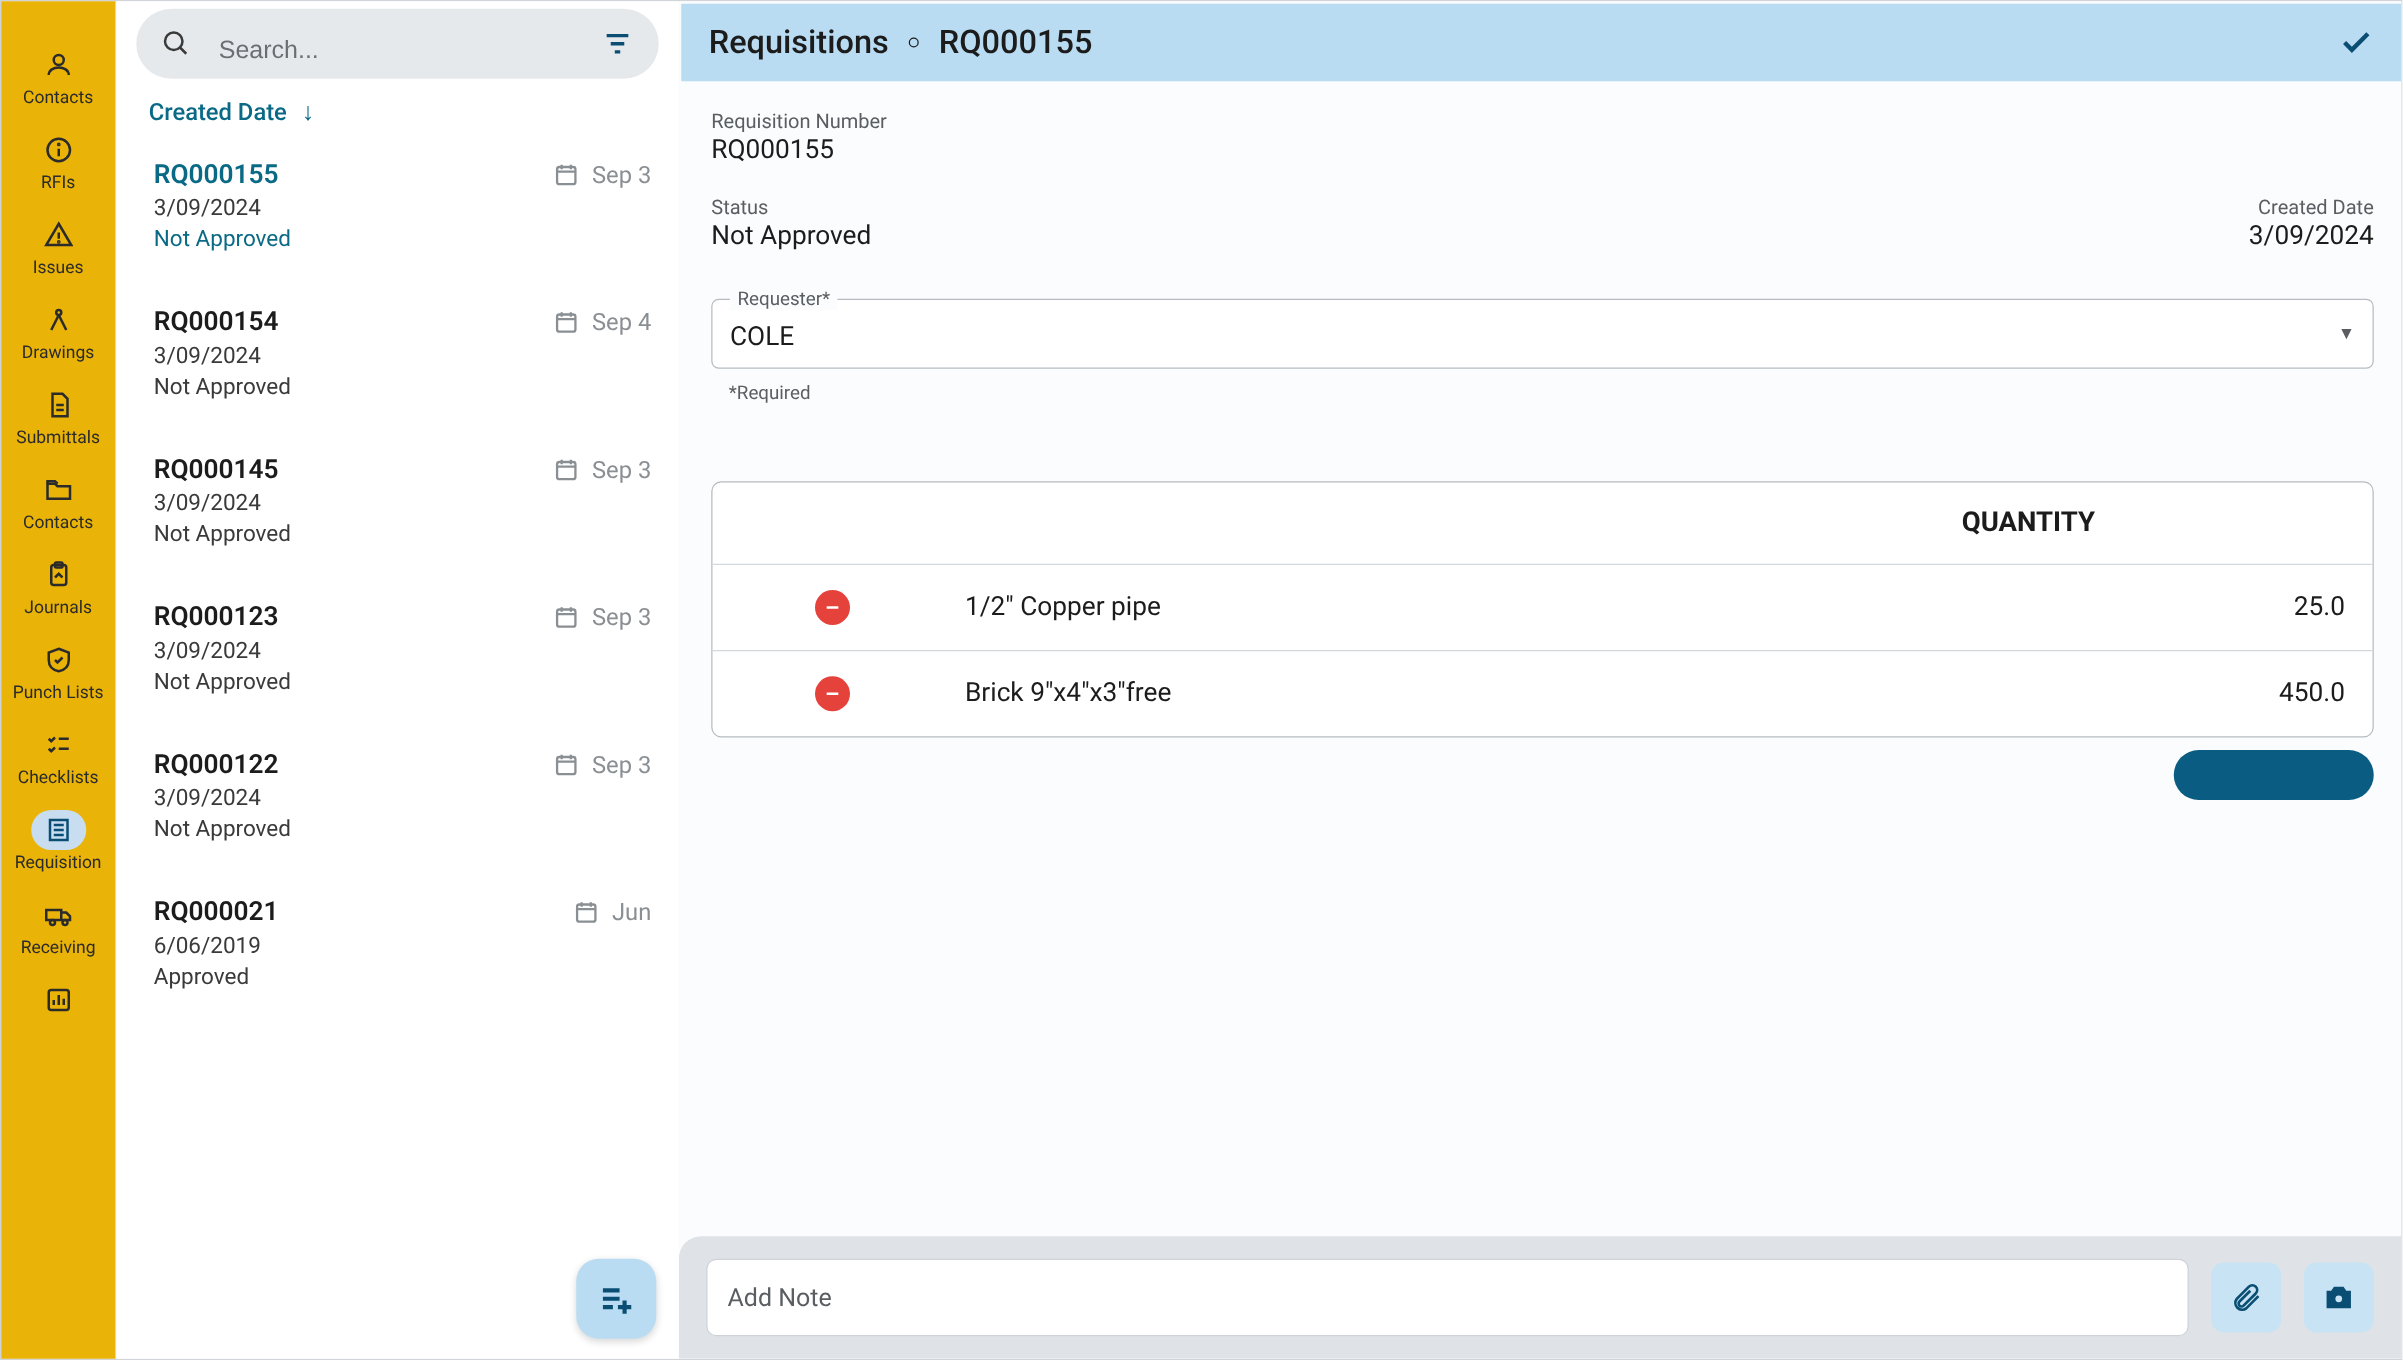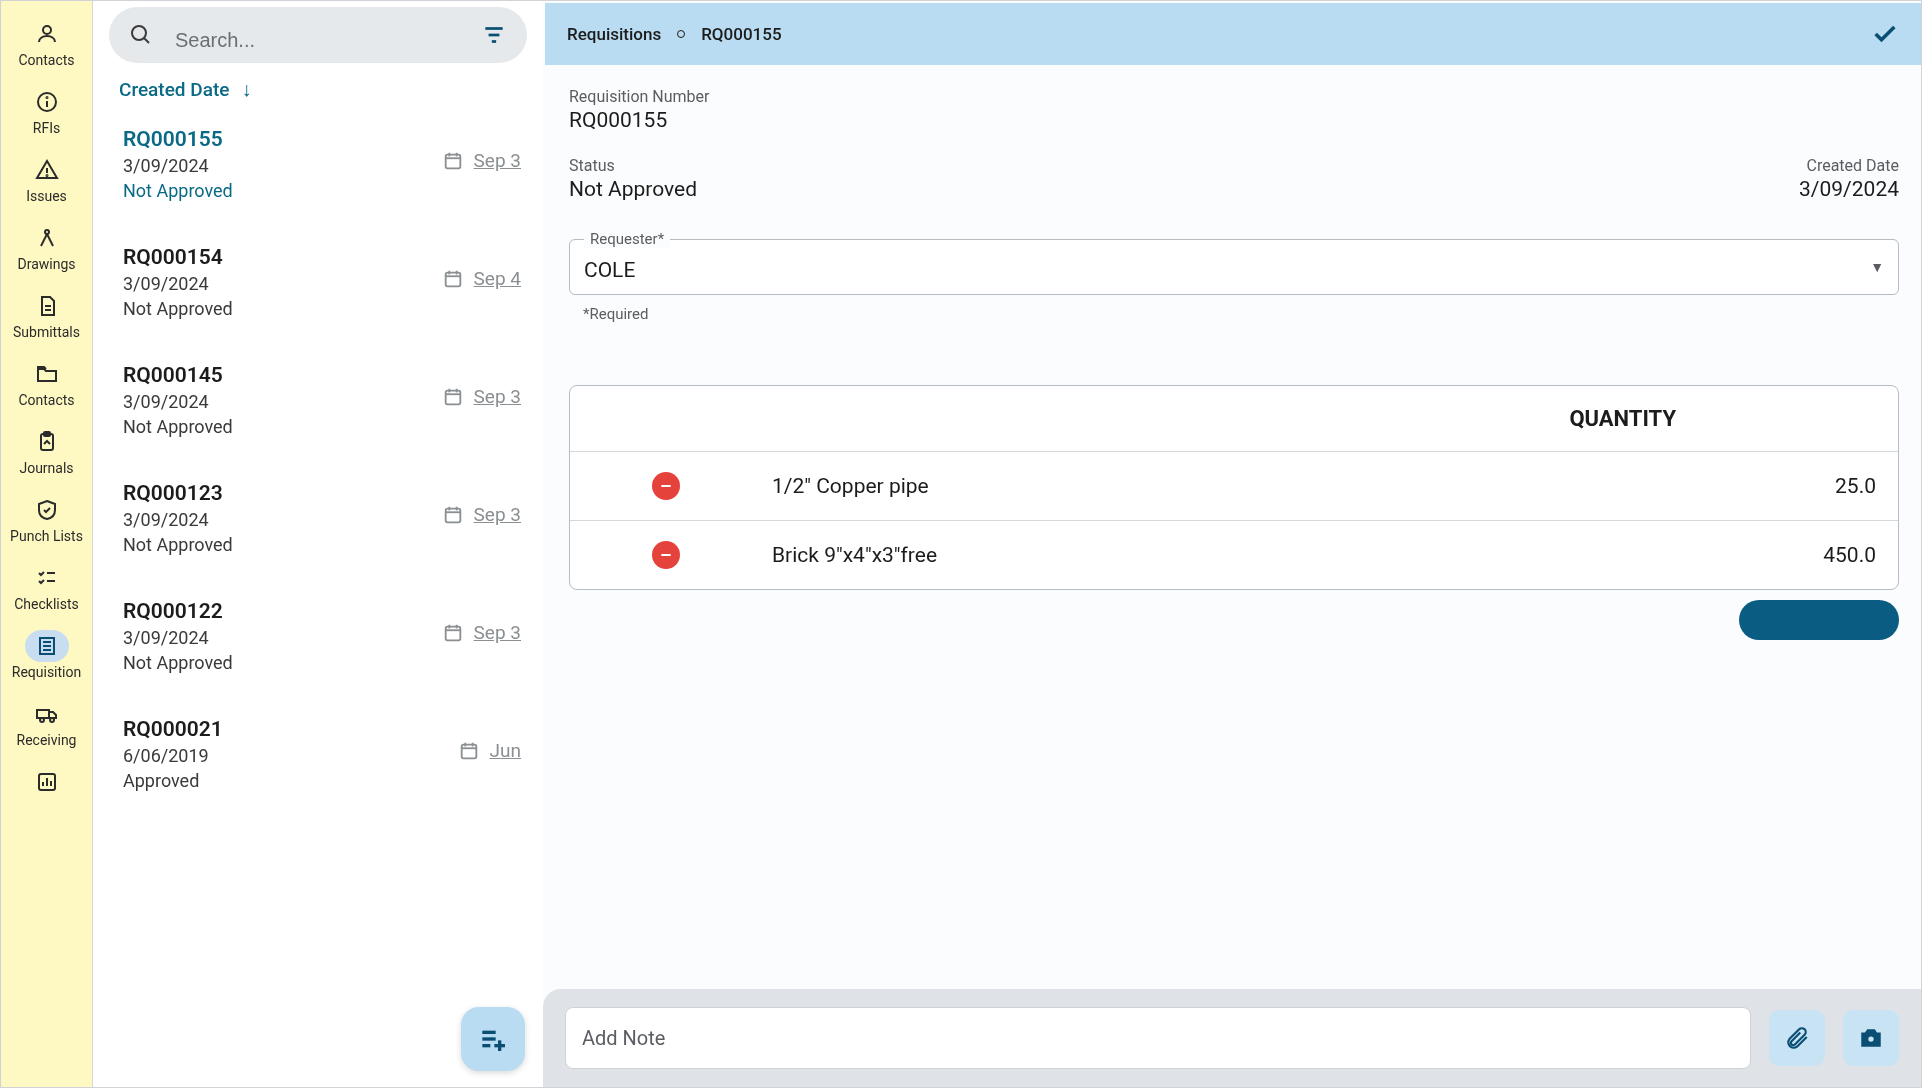--- a/index.html
+++ b/index.html
@@ -11,26 +11,26 @@
     overflow: hidden;
   }
   .app {
     display: flex;
     height: 100vh;
     border: 1px solid #d0d4d8;
   }
   
   .sidebar {
     width: 92px;
-    background: #fef9c3;
+    background: #eab308;
     border-right: 1px solid #d4d8db;
     display: flex;
     flex-direction: column;
     align-items: center;
-    padding-top: 9px;
+    padding-top: 27px;
     overflow: hidden;
   }
   .sidebar-item {
     display: flex;
     flex-direction: column;
     align-items: center;
     justify-content: center;
     width: 100%;
     padding: 8px 0 10px;
     cursor: pointer;
@@ -107,24 +107,22 @@
   .req-left { display: flex; flex-direction: column; gap: 2px; }
   .req-id { font-size: 21px; font-weight: 600; color: #1c1c1c; }
   .req-item.selected .req-id { color: #0a6a86; }
   .req-date { font-size: 18px; color: #3a3a3a; margin-top: 2px;}
   .req-status { font-size: 18px; color: #3a3a3a; margin-top: 2px;}
   .req-item.selected .req-status { color: #0a6a86; }
   .req-right {
     display: flex;
     align-items: center;
     gap: 10px;
-    margin-top: 22px;
     color: #8a8f93;
     font-size: 19px;
-    text-decoration: underline;
   }
   .req-right svg { width: 22px; height: 22px; stroke: #8a8f93; fill: none; stroke-width: 2; }
   .fab {
     position: absolute;
     right: 18px;
     bottom: 16px;
     width: 64px;
     height: 64px;
     background: #b9dcf2;
     border-radius: 18px;
@@ -147,21 +145,21 @@
   }
   .detail-header {
     background: #b9dcf2;
     height: 62px;
     border-radius: 0 0 0 0;
     margin: 2px 0 0 2px;
     display: flex;
     align-items: center;
     padding: 0 22px;
     color: #1c1c1c;
-    font-size: 17px;
+    font-size: 26px;
     font-weight: 500;
   }
   .bc-sep {
     display: inline-block;
     width: 8px;
     height: 8px;
     border-radius: 50%;
     border: 1.5px solid #1c1c1c;
     margin: 0 16px;
   }

